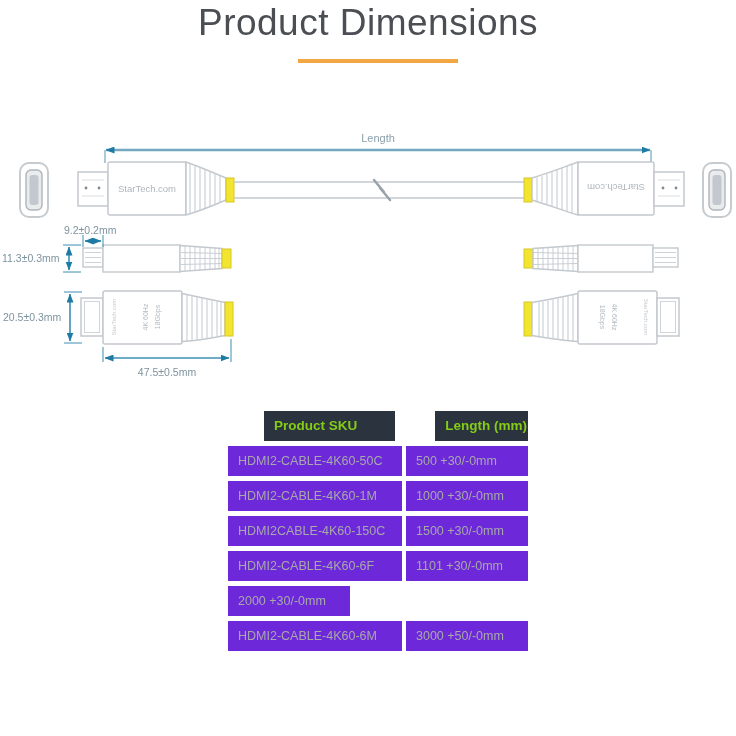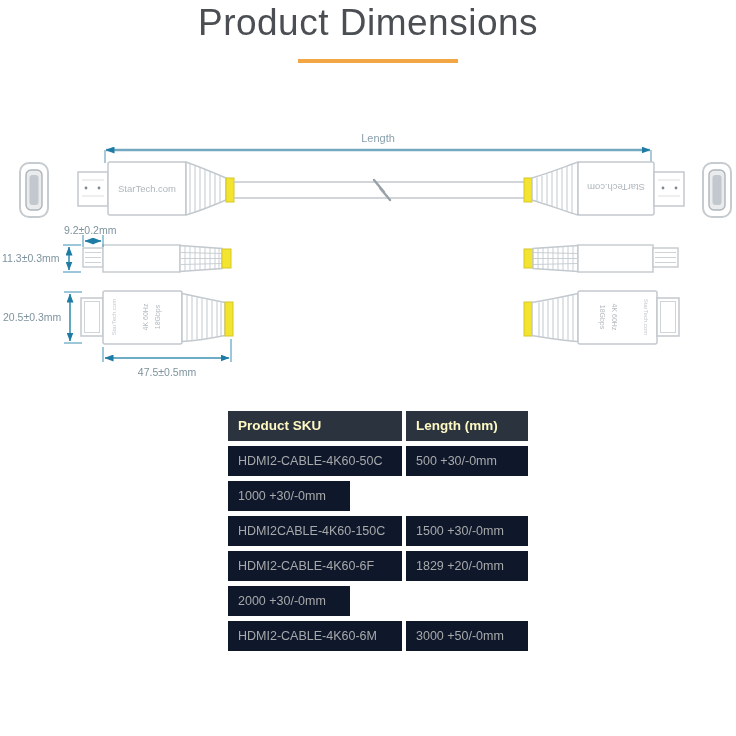--- a/index.html
+++ b/index.html
@@ -5,23 +5,23 @@
   html,body{margin:0;padding:0;background:#fff;}
   .page{position:relative;width:736px;height:692px;background:#fff;overflow:hidden;
         font-family:"Liberation Sans",sans-serif;}
   .title{position:absolute;top:2px;left:0;width:100%;text-align:center;
          font-size:37px;font-weight:300;color:#4b4e53;letter-spacing:.5px;margin:0;}
   .accent{position:absolute;left:298px;top:59px;width:160px;height:4px;background:#f2a644;}
   .diagram{position:absolute;left:0;top:100px;}
   .tbl{position:absolute;left:228px;top:411px;width:300px;}
   .thead,.tr{display:flex;gap:4px;}
   .tr{margin-top:5px;}
-  .th{background:#2a333e;color:#fef9c3;font-weight:bold;font-size:13.5px;
-      height:30px;line-height:30px;padding-left:10px;box-sizing:border-box;}
-  .td{background:#0f172a;color:#a7a9aa;font-size:12.5px;
+  .th{background:#2a333e;color:#84cc16;font-weight:bold;font-size:13.5px;
+      height:30px;line-height:30px;padding-left:10px;box-sizing:border-box;margin-left:36px;}
+  .td{background:#6d28d9;color:#a7a9aa;font-size:12.5px;
       height:30px;line-height:30px;padding-left:10px;box-sizing:border-box;}
   .c-sku{width:174px;}
   .c-len{width:122px;}
   svg text{font-family:"Liberation Sans",sans-serif;}
   .dimtxt{fill:#7e939e;font-size:10.5px;}
   .lentxt{fill:#8aa0ac;font-size:11px;}
   .brandtxt{fill:#aeb6bc;font-size:9.5px;}
   .sidetxt{fill:#b2bac0;font-size:7px;}
   .sidetxt2{fill:#c3cad0;font-size:6px;}
 </style>
@@ -161,29 +161,30 @@
     <div class="thead">
       <div class="th c-sku">Product SKU</div>
       <div class="th c-len">Length (mm)</div>
     </div>
     <div id="rows">
         <div class="tr">
           <div class="td c-sku">HDMI2-CABLE-4K60-50C</div>
           <div class="td c-len">500 +30/-0mm</div>
         </div>
         <div class="tr">
+          <div class="td c-sku">HDMI2-CABLE-4K60-1M</div>
           <div class="td c-len">1000 +30/-0mm</div>
         </div>
         <div class="tr">
           <div class="td c-sku">HDMI2CABLE-4K60-150C</div>
           <div class="td c-len">1500 +30/-0mm</div>
         </div>
         <div class="tr">
           <div class="td c-sku">HDMI2-CABLE-4K60-6F</div>
-          <div class="td c-len">1829 +20/-0mm</div>
+          <div class="td c-len">1101 +30/-0mm</div>
         </div>
         <div class="tr">
           <div class="td c-len">2000 +30/-0mm</div>
         </div>
         <div class="tr">
           <div class="td c-sku">HDMI2-CABLE-4K60-6M</div>
           <div class="td c-len">3000 +50/-0mm</div>
         </div>
       </div>
   </div>

